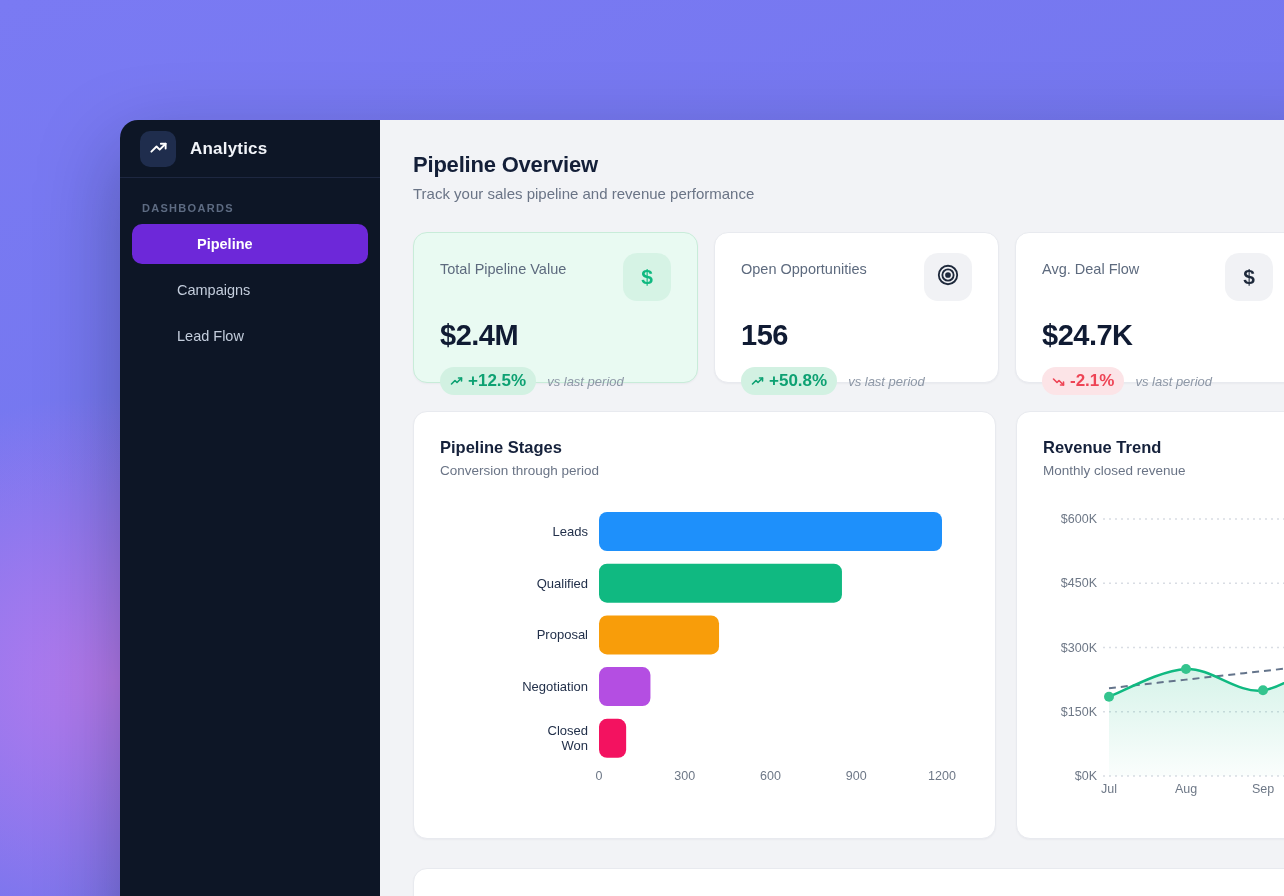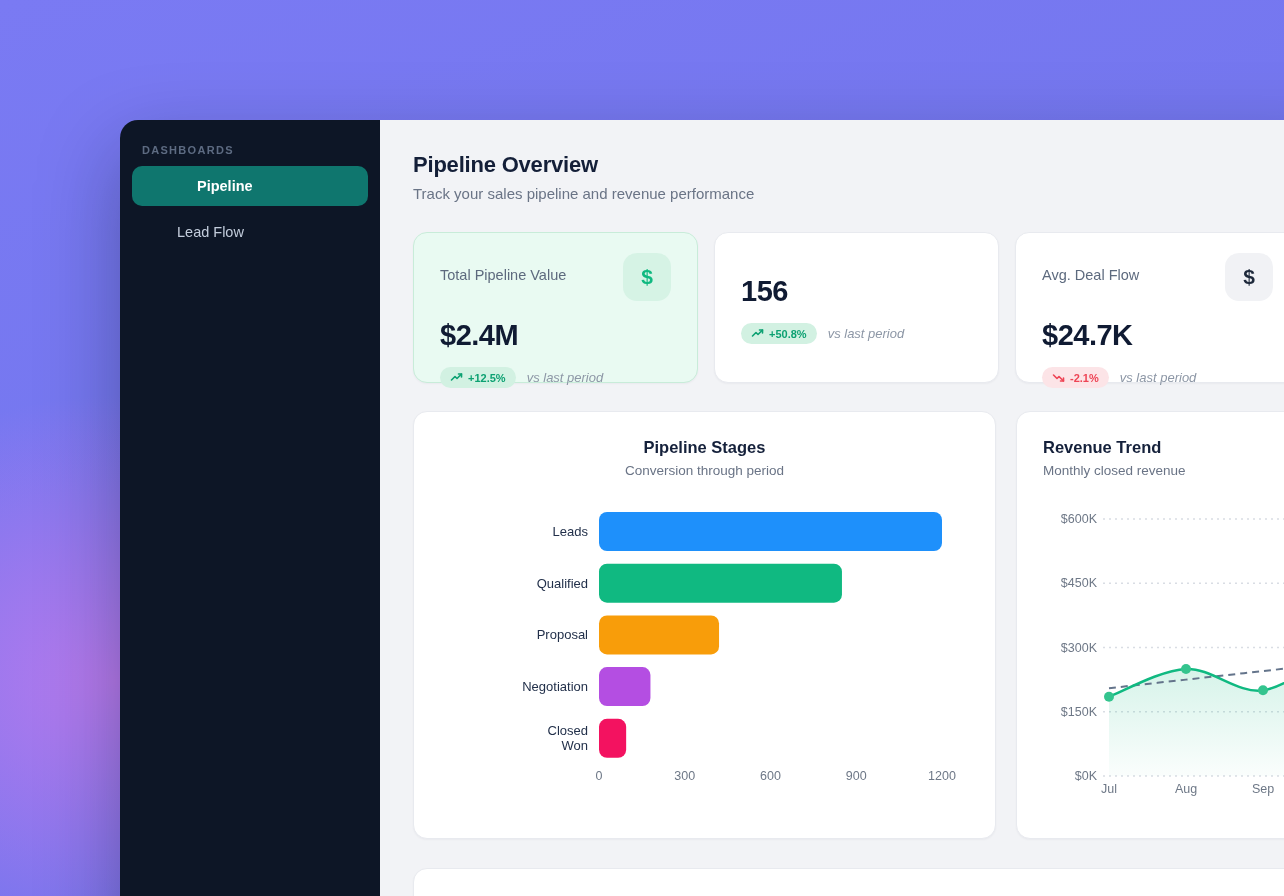--- a/index.html
+++ b/index.html
@@ -18,84 +18,104 @@
   
   .sidebar { width:260px; background:#0d1626; flex:none; display:flex; flex-direction:column; color:#cbd4e1; }
   .logo-row { display:flex; align-items:center; gap:14px; padding:12px 20px; height:58px; border-bottom:1px solid #1d2740; }
   .logo-box { width:36px; height:36px; border-radius:10px; background:#1f2d4d; display:flex; align-items:center; justify-content:center; flex:none; }
   .logo-box svg { width:19px; height:19px; stroke:#fff; }
   .app-name { font-size:17px; font-weight:700; color:#f1f4f9; letter-spacing:.2px; }
   .section-label { font-size:11px; font-weight:700; letter-spacing:1.3px; color:#5d6b82; margin:24px 22px 10px; }
   .nav { display:flex; flex-direction:column; gap:6px; padding:0 12px; }
   .nav-item { display:flex; align-items:center; gap:13px; height:40px; padding:0 15px; border-radius:10px; font-size:14.5px; font-weight:500; color:#c3cddc; cursor:pointer; }
   .nav-item svg { width:17px; height:17px; stroke:#9aa7ba; flex:none; }
-  .nav-item.active { background:#0f766e; color:#ffffff; font-weight:600;gap:33px; }
+  .nav-item.active { background:#6d28d9; color:#ffffff; font-weight:600;gap:33px; }
   .nav-item.active svg { stroke:#e8edf5; }
   
   .main { flex:1; background:#f2f3f6; padding:32px 0 0 33px; overflow:hidden; }
   .content { width:887px; }
   .page-title { font-size:22px; font-weight:800; color:#141f38; letter-spacing:-.2px; }
   .page-subtitle { font-size:15px; color:#6a7486; margin-top:7px; }
   
   .kpi-row { display:grid; grid-template-columns:repeat(3,1fr); gap:16px; margin-top:30px; }
   .kpi-card { background:#fff; border:1px solid #e8eaef; border-radius:14px; padding:24px 26px; height:151px; box-shadow:0 1px 2px rgba(16,24,40,.04); }
   .kpi-card.highlight { background:#e9faf2; border-color:#c8ecd9; }
   .kpi-top { display:flex; justify-content:space-between; align-items:flex-start; }
-  .kpi-label { font-size:14.5px; color:#5d6a7e; padding-top:4px;margin-top:6px; }
+  .kpi-label { font-size:14.5px; color:#5d6a7e; padding-top:4px; }
   .kpi-iconbox { width:48px; height:48px; border-radius:14px; background:#f1f2f5; display:flex; align-items:center; justify-content:center; margin-top:-4px; flex:none; }
   .kpi-card.highlight .kpi-iconbox { background:#d6f3e5; }
   .dollar-glyph { font-size:21px; font-weight:600; color:#1e293b; }
   .kpi-card.highlight .dollar-glyph { color:#10b981; }
   .target-glyph svg { width:26px; height:26px; stroke:#1e293b; }
   .kpi-value { font-size:29px; font-weight:800; color:#101b33; letter-spacing:-.5px; margin-top:18px; }
   .kpi-delta { display:flex; align-items:center; gap:11px; margin-top:15px; }
-  .badge { display:inline-flex; align-items:center; gap:5px; padding:4px 10px; border-radius:999px; font-size:11px; font-weight:700; }
+  .badge { display:inline-flex; align-items:center; gap:5px; padding:4px 10px; border-radius:999px; font-size:17px; font-weight:700; }
   .badge svg { width:13px; height:13px; }
   .kpi-card.up .badge { background:#d2f1e2; color:#0da172; }
   .kpi-card.down .badge { background:#fce4e7; color:#ee4455;justify-content:space-between; }
   .badge .icon-down, .badge .icon-up { display:none; }
   .kpi-card.up .badge .icon-up { display:block; }
   .kpi-card.down .badge .icon-down { display:block; }
   .compare { font-size:13px; color:#8d97a6;font-style:italic; }
   
   .charts-row { display:grid; grid-template-columns:583px 284px; gap:20px; margin-top:28px; }
   .panel { background:#fff; border:1px solid #e8eaef; border-radius:14px; box-shadow:0 1px 2px rgba(16,24,40,.04); }
   .panel-pad { padding:26px; }
   .panel-title { font-size:16.5px; font-weight:700; color:#15213b; }
   .panel-subtitle { font-size:13.5px; color:#6a7486; margin-top:6px; }
-  .stages-panel { height:428px;text-align:center; }
+  .stages-panel { height:428px; }
   .revenue-panel { height:428px; position:relative; overflow:hidden; }
   .revenue-panel .panel-head { position:relative; z-index:2; padding:26px 0 0 26px; }
   .stages-chart { display:block; margin-top:18px; }
   .revenue-chart { position:absolute; left:0; top:0; z-index:1; }
   .tick-label { font:12.5px "Liberation Sans",sans-serif; fill:#6e7887; }
   .cat-label { font:500 13px "Liberation Sans",sans-serif; fill:#22304a; }
   .gridline { stroke:#d9dde4; stroke-width:1.4; stroke-dasharray:2 4; fill:none; }
   .bottom-panel { margin-top:29px; width:887px; height:200px; }
 </style>
 </head>
 <body>
 
 <div class="window">
 
   <aside class="sidebar">
+    <div class="logo-row">
+      <span class="logo-box">
+        <svg viewBox="0 0 24 24" fill="none" stroke-width="2.4" stroke-linecap="round" stroke-linejoin="round">
+          <polyline points="3 16 9.5 9.5 13.5 13.5 21 6"></polyline>
+            <polyline points="15 6 21 6 21 12"></polyline>
+        </svg>
+      </span>
+      <span class="app-name">Analytics</span>
+    </div>
     <div class="section-label">DASHBOARDS</div>
     <nav class="nav">
       <div class="nav-item active">
         <span>
           <svg viewBox="0 0 24 24" fill="none" stroke="currentColor" stroke-width="2" stroke-linecap="round" style="stroke:inherit">
             <circle cx="7" cy="17.3" r="2.6"></circle>
               <circle cx="17" cy="6.5" r="2.6"></circle>
             <path d="M7 14.6 V12 a5.5 5.5 0 0 1 5.5 -5.5 H14.2"></path>
           </svg>
         </span>
         <span>Pipeline</span>
       </div>
       <div class="nav-item">
         <span>
+          <svg viewBox="0 0 24 24" fill="none" stroke="currentColor" stroke-width="2" stroke-linecap="round" style="stroke:inherit">
+            <path d="M3 3v18h18"></path>
+              <path d="M8 17v-4"></path>
+              <path d="M13 17V7"></path>
+              <path d="M18 17v-7"></path>
+          </svg>
+        </span>
+        <span>Campaigns</span>
+      </div>
+      <div class="nav-item">
+        <span>
           <svg viewBox="0 0 24 24" fill="none" stroke="currentColor" stroke-width="2" stroke-linecap="round" stroke-linejoin="round" style="stroke:inherit">
             <path d="M16 21v-2a4 4 0 0 0-4-4H6a4 4 0 0 0-4 4v2"></path>
               <circle cx="9" cy="7" r="4"></circle>
             <path d="M22 21v-2a4 4 0 0 0-3-3.87"></path>
               <path d="M16 3.13a4 4 0 0 1 0 7.75"></path>
           </svg>
         </span>
         <span>Lead Flow</span>
       </div>
     </nav>
@@ -123,20 +143,33 @@
                   <polyline points="8.5 3 11.5 3 11.5 6"></polyline>
                 </svg>
 
               <span>+12.5%</span>
             </span>
             <span class="compare">vs last period</span>
           </div>
         </div>
 
         <div class="kpi-card up">
+          <div class="kpi-top">
+            <div class="kpi-label">Open Opportunities</div>
+            <div class="kpi-iconbox">
+
+              <span class="target-glyph">
+                <svg viewBox="0 0 24 24" fill="none" stroke="#1e293b" stroke-width="1.7">
+                    <circle cx="12" cy="12" r="8.5"></circle>
+                    <circle cx="12" cy="12" r="5.2"></circle>
+                    <circle cx="12" cy="12" r="1.8" fill="#1e293b"></circle>
+                  </svg>
+              </span>
+            </div>
+          </div>
           <div class="kpi-value">156</div>
           <div class="kpi-delta">
             <span class="badge">
               <svg class="icon-up" viewBox="0 0 13 13" fill="none" stroke="currentColor" stroke-width="1.6" stroke-linecap="round" stroke-linejoin="round">
                   <polyline points="1.5 9 5 5.5 7 7.5 11.5 3"></polyline>
                   <polyline points="8.5 3 11.5 3 11.5 6"></polyline>
                 </svg>
 
               <span>+50.8%</span>
             </span>

